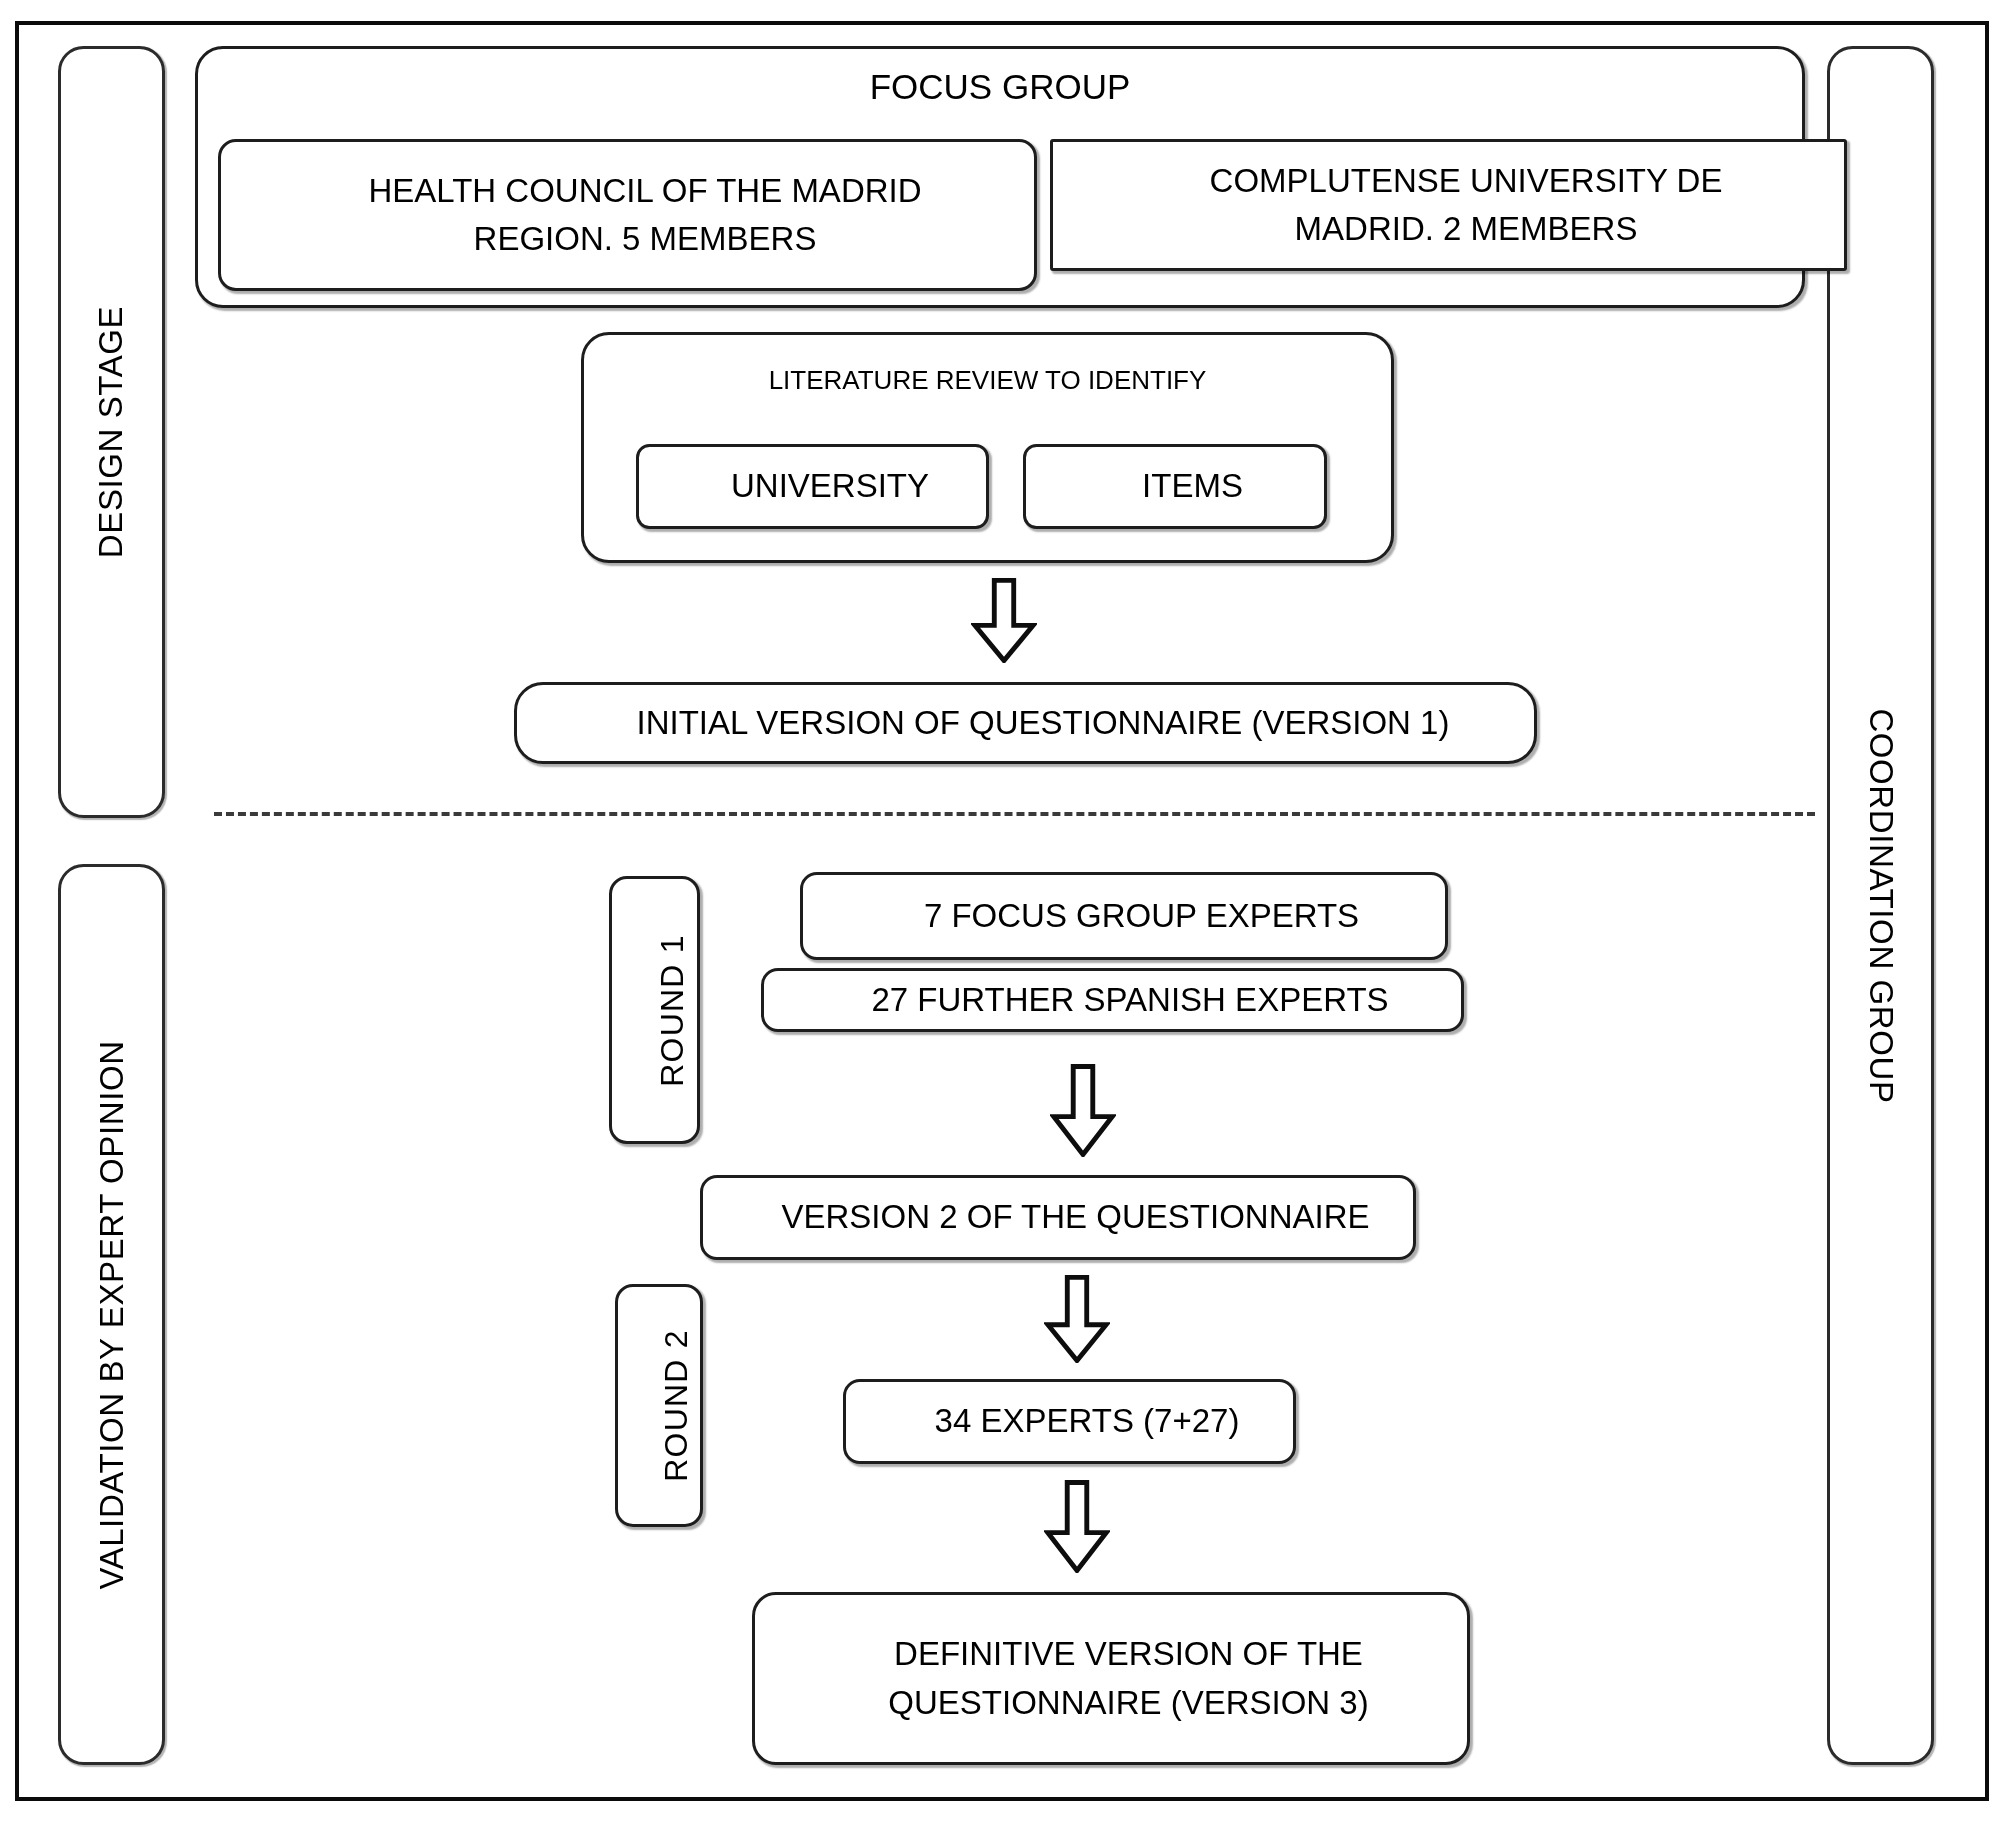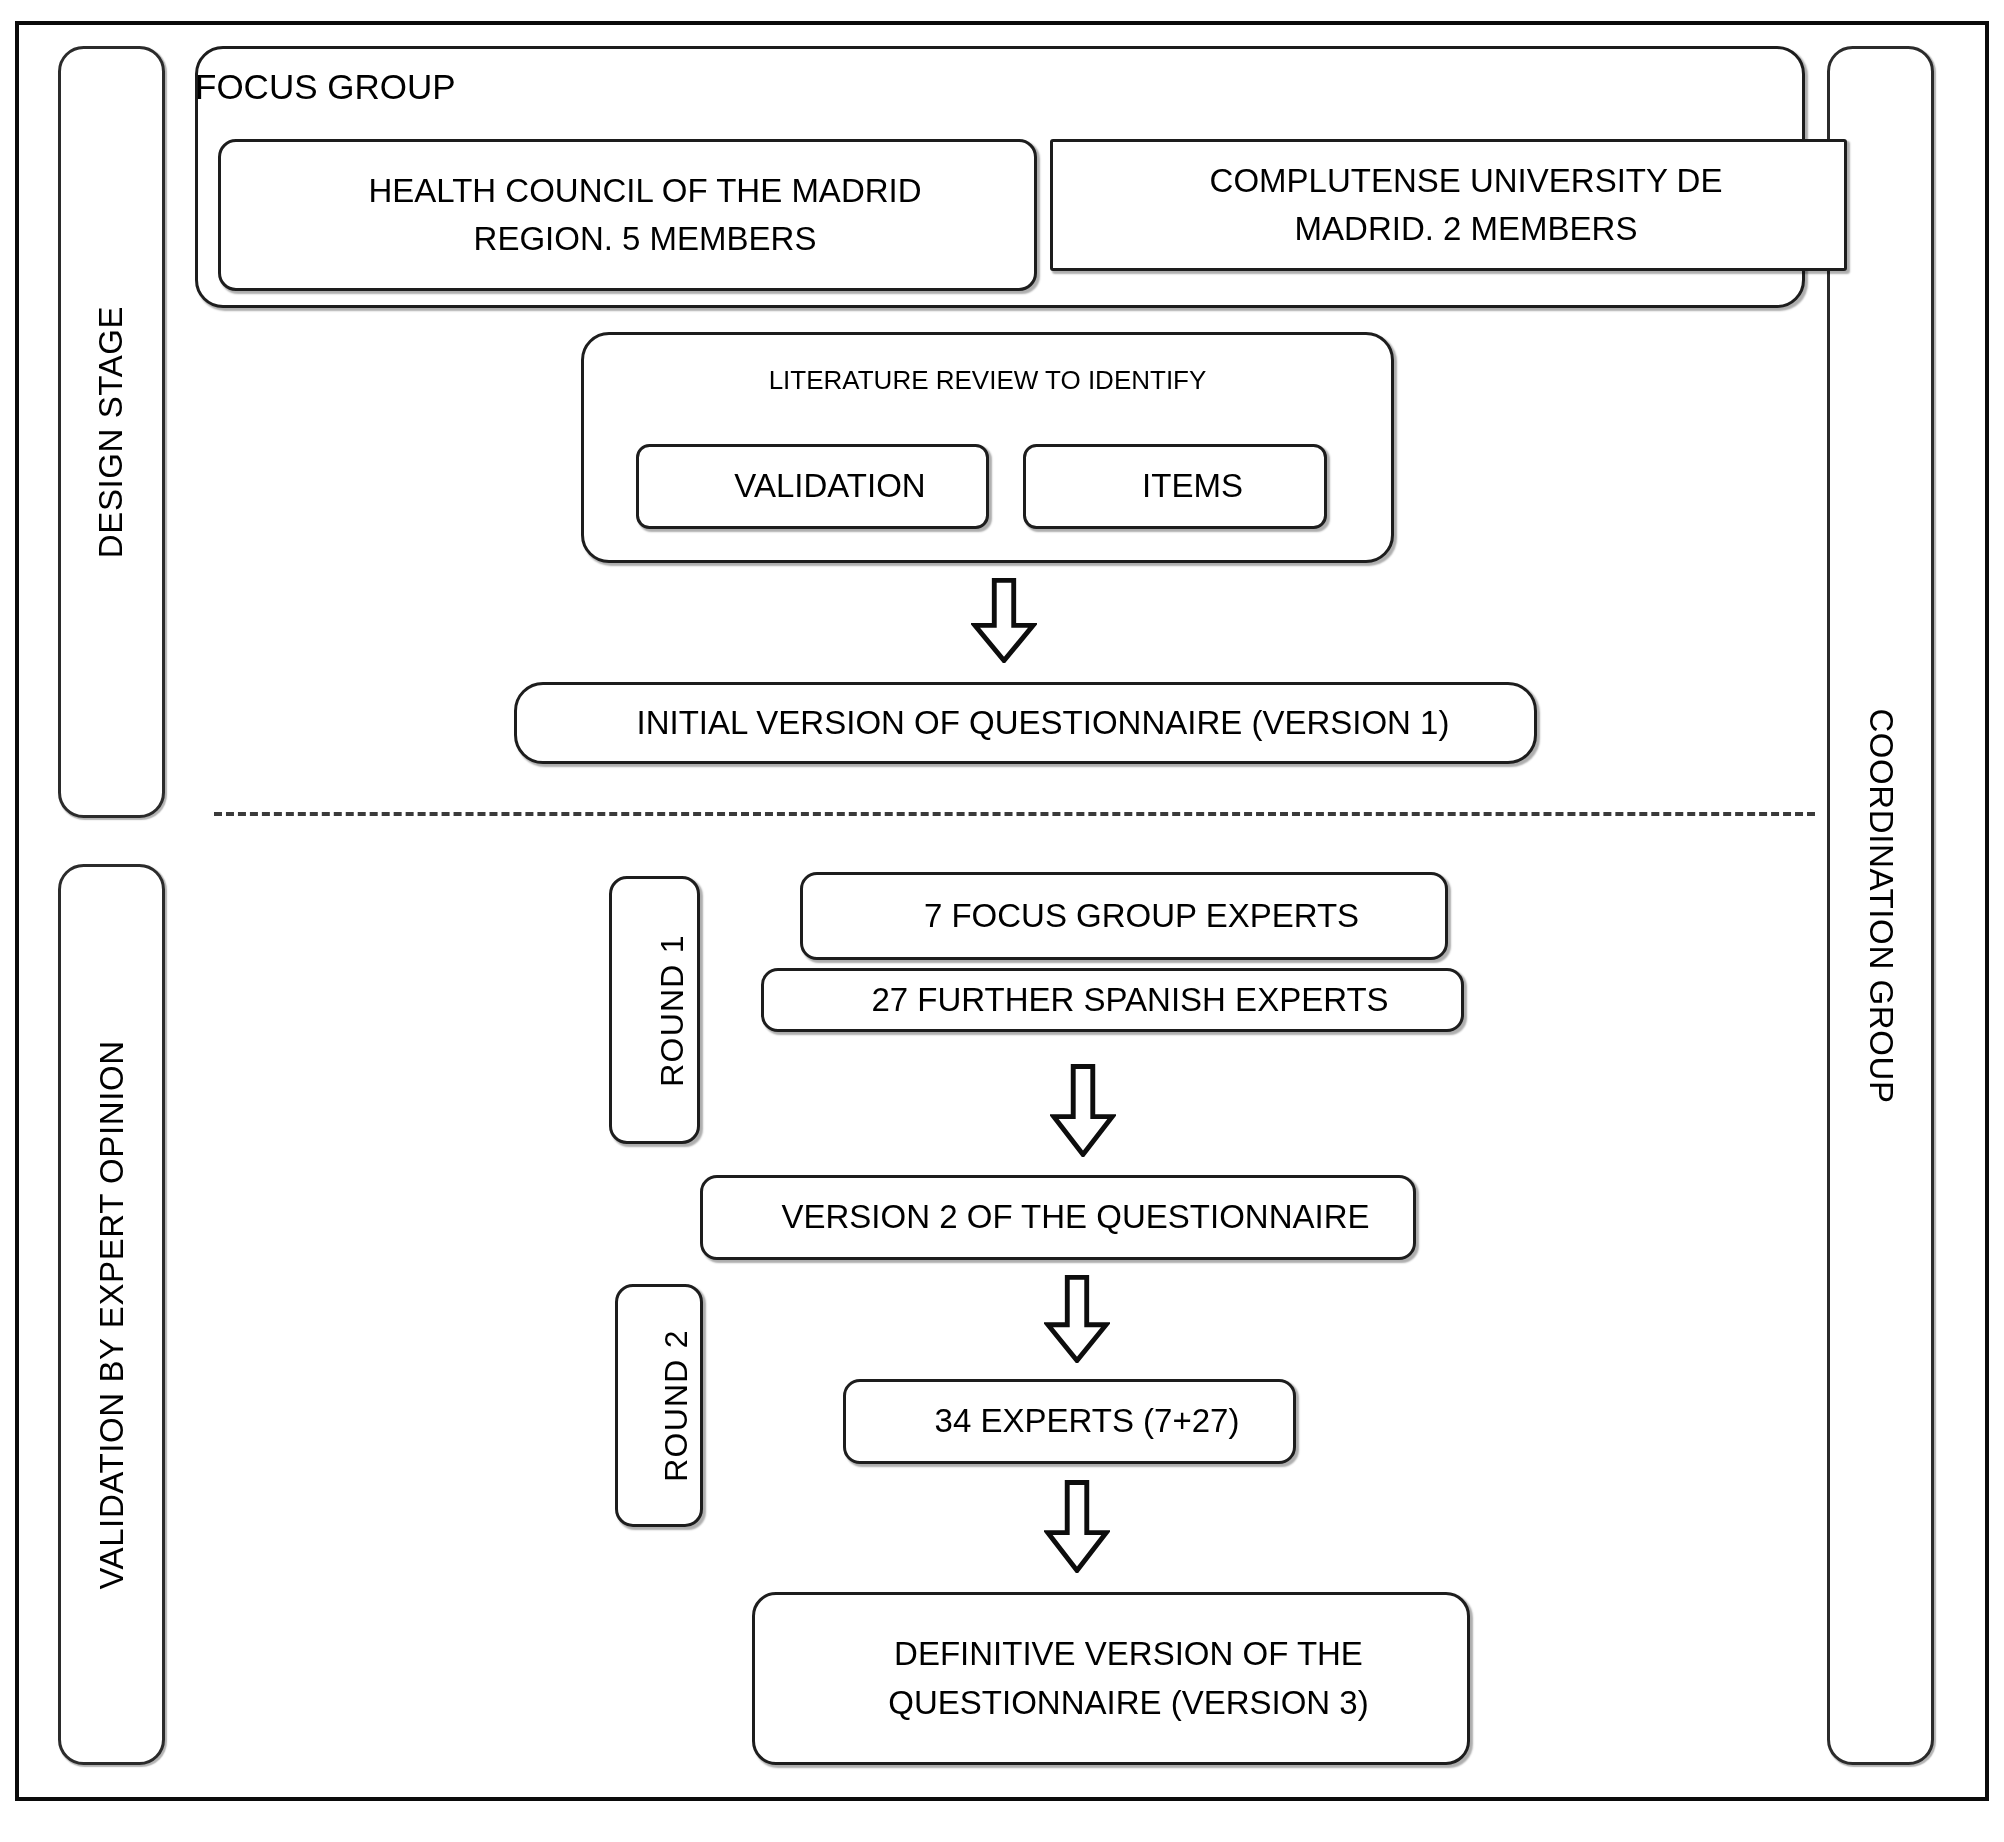--- a/index.html
+++ b/index.html
@@ -76,21 +76,21 @@
     left:195px; top:46px;
     width:1610px; height:262px;
     border-radius:28px;
     align-items:flex-start;
     justify-content:center;
   }
   #focus-group-title{
     position:absolute;
     left:195px; top:67px;
     width:1610px;
-    text-align:left;
+    text-align:center;
     font-size:35px;
   }
   #fg-health{
     left:218px; top:139px;
     width:819px; height:152px;
     border-radius:18px;
   }
   #fg-complutense{
     left:1050px; top:139px;
     width:797px - 0px; height:132px;
@@ -220,21 +220,21 @@
 
   <div class="node" id="fg-complutense">
     <span class="txt">COMPLUTENSE UNIVERSITY DE
 MADRID. 2 MEMBERS</span>
   </div>
 
   <div class="node" id="lit-review"></div>
   <div id="lit-review-title">LITERATURE REVIEW TO IDENTIFY</div>
 
   <div class="node" id="lr-dimensions">
-    <span class="txt">VALIDATION</span>
+    <span class="txt">UNIVERSITY</span>
   </div>
 
   <div class="node" id="lr-items">
     <span class="txt">ITEMS</span>
   </div>
 
   <div class="block-arrow" id="arrow-1">
     <svg viewBox="0 0 108 140" width="66" height="85" aria-hidden="true">
       <polygon points="38,4 70,4 70,78 102,78 54,136 6,78 38,78" fill="#ffffff" stroke="#0d0d0d" stroke-width="8" stroke-linejoin="miter"></polygon>
     </svg>

